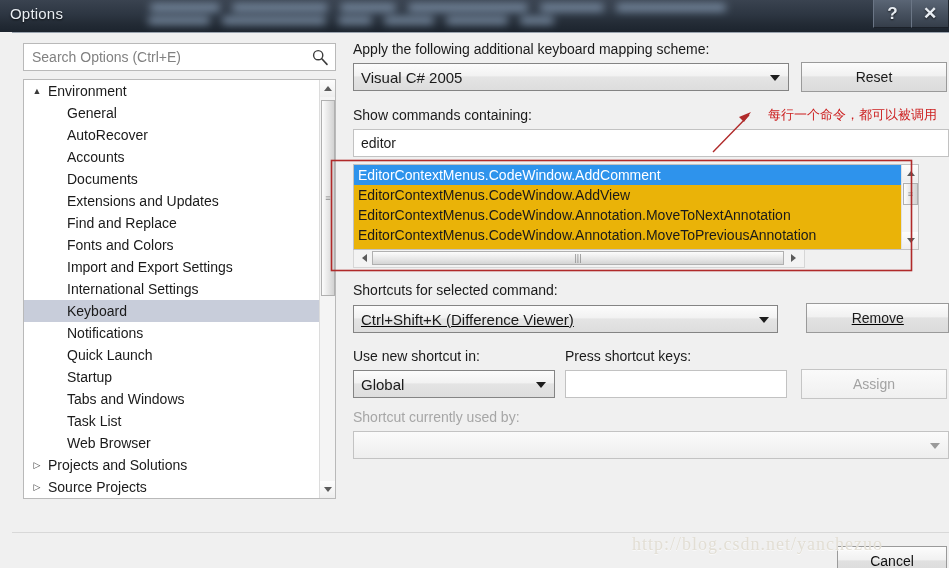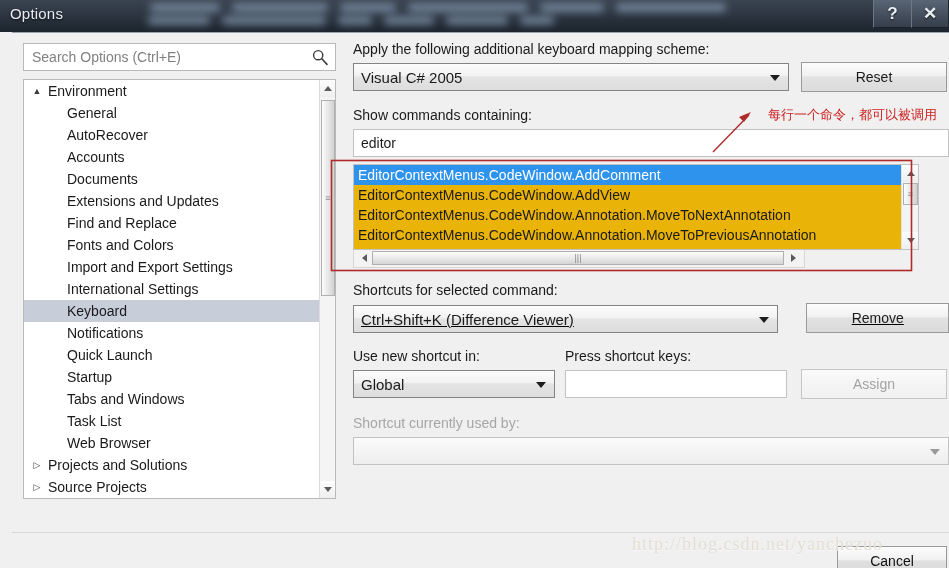--- a/index.html
+++ b/index.html
@@ -426,21 +426,21 @@
         <div class="combo" style="width:202px;">
           <span class="val">Global</span>
           <span class="arr"></span>
         </div>
         <div class="textinput" style="width:222px; margin-left:10px;">
           <span class="val"></span>
         </div>
         <div class="btn disabled" style="width:146px; margin-left:14px; margin-top:-1px;">Assign</div>
       </div>
 
-      <div class="lbl dim" style="margin-top:16px; margin-bottom:6px;">Shortcut currently used by:</div>
+      <div class="lbl dim" style="margin-top:10px; margin-bottom:6px;">Shortcut currently used by:</div>
 
       <div class="combo empty" style="width:596px;">
         <span class="val"></span>
         <span class="arr"></span>
       </div>
     </div>
 
     <div class="footer">
       <div class="btn-cancel">Cancel</div>
       <div class="grip">

